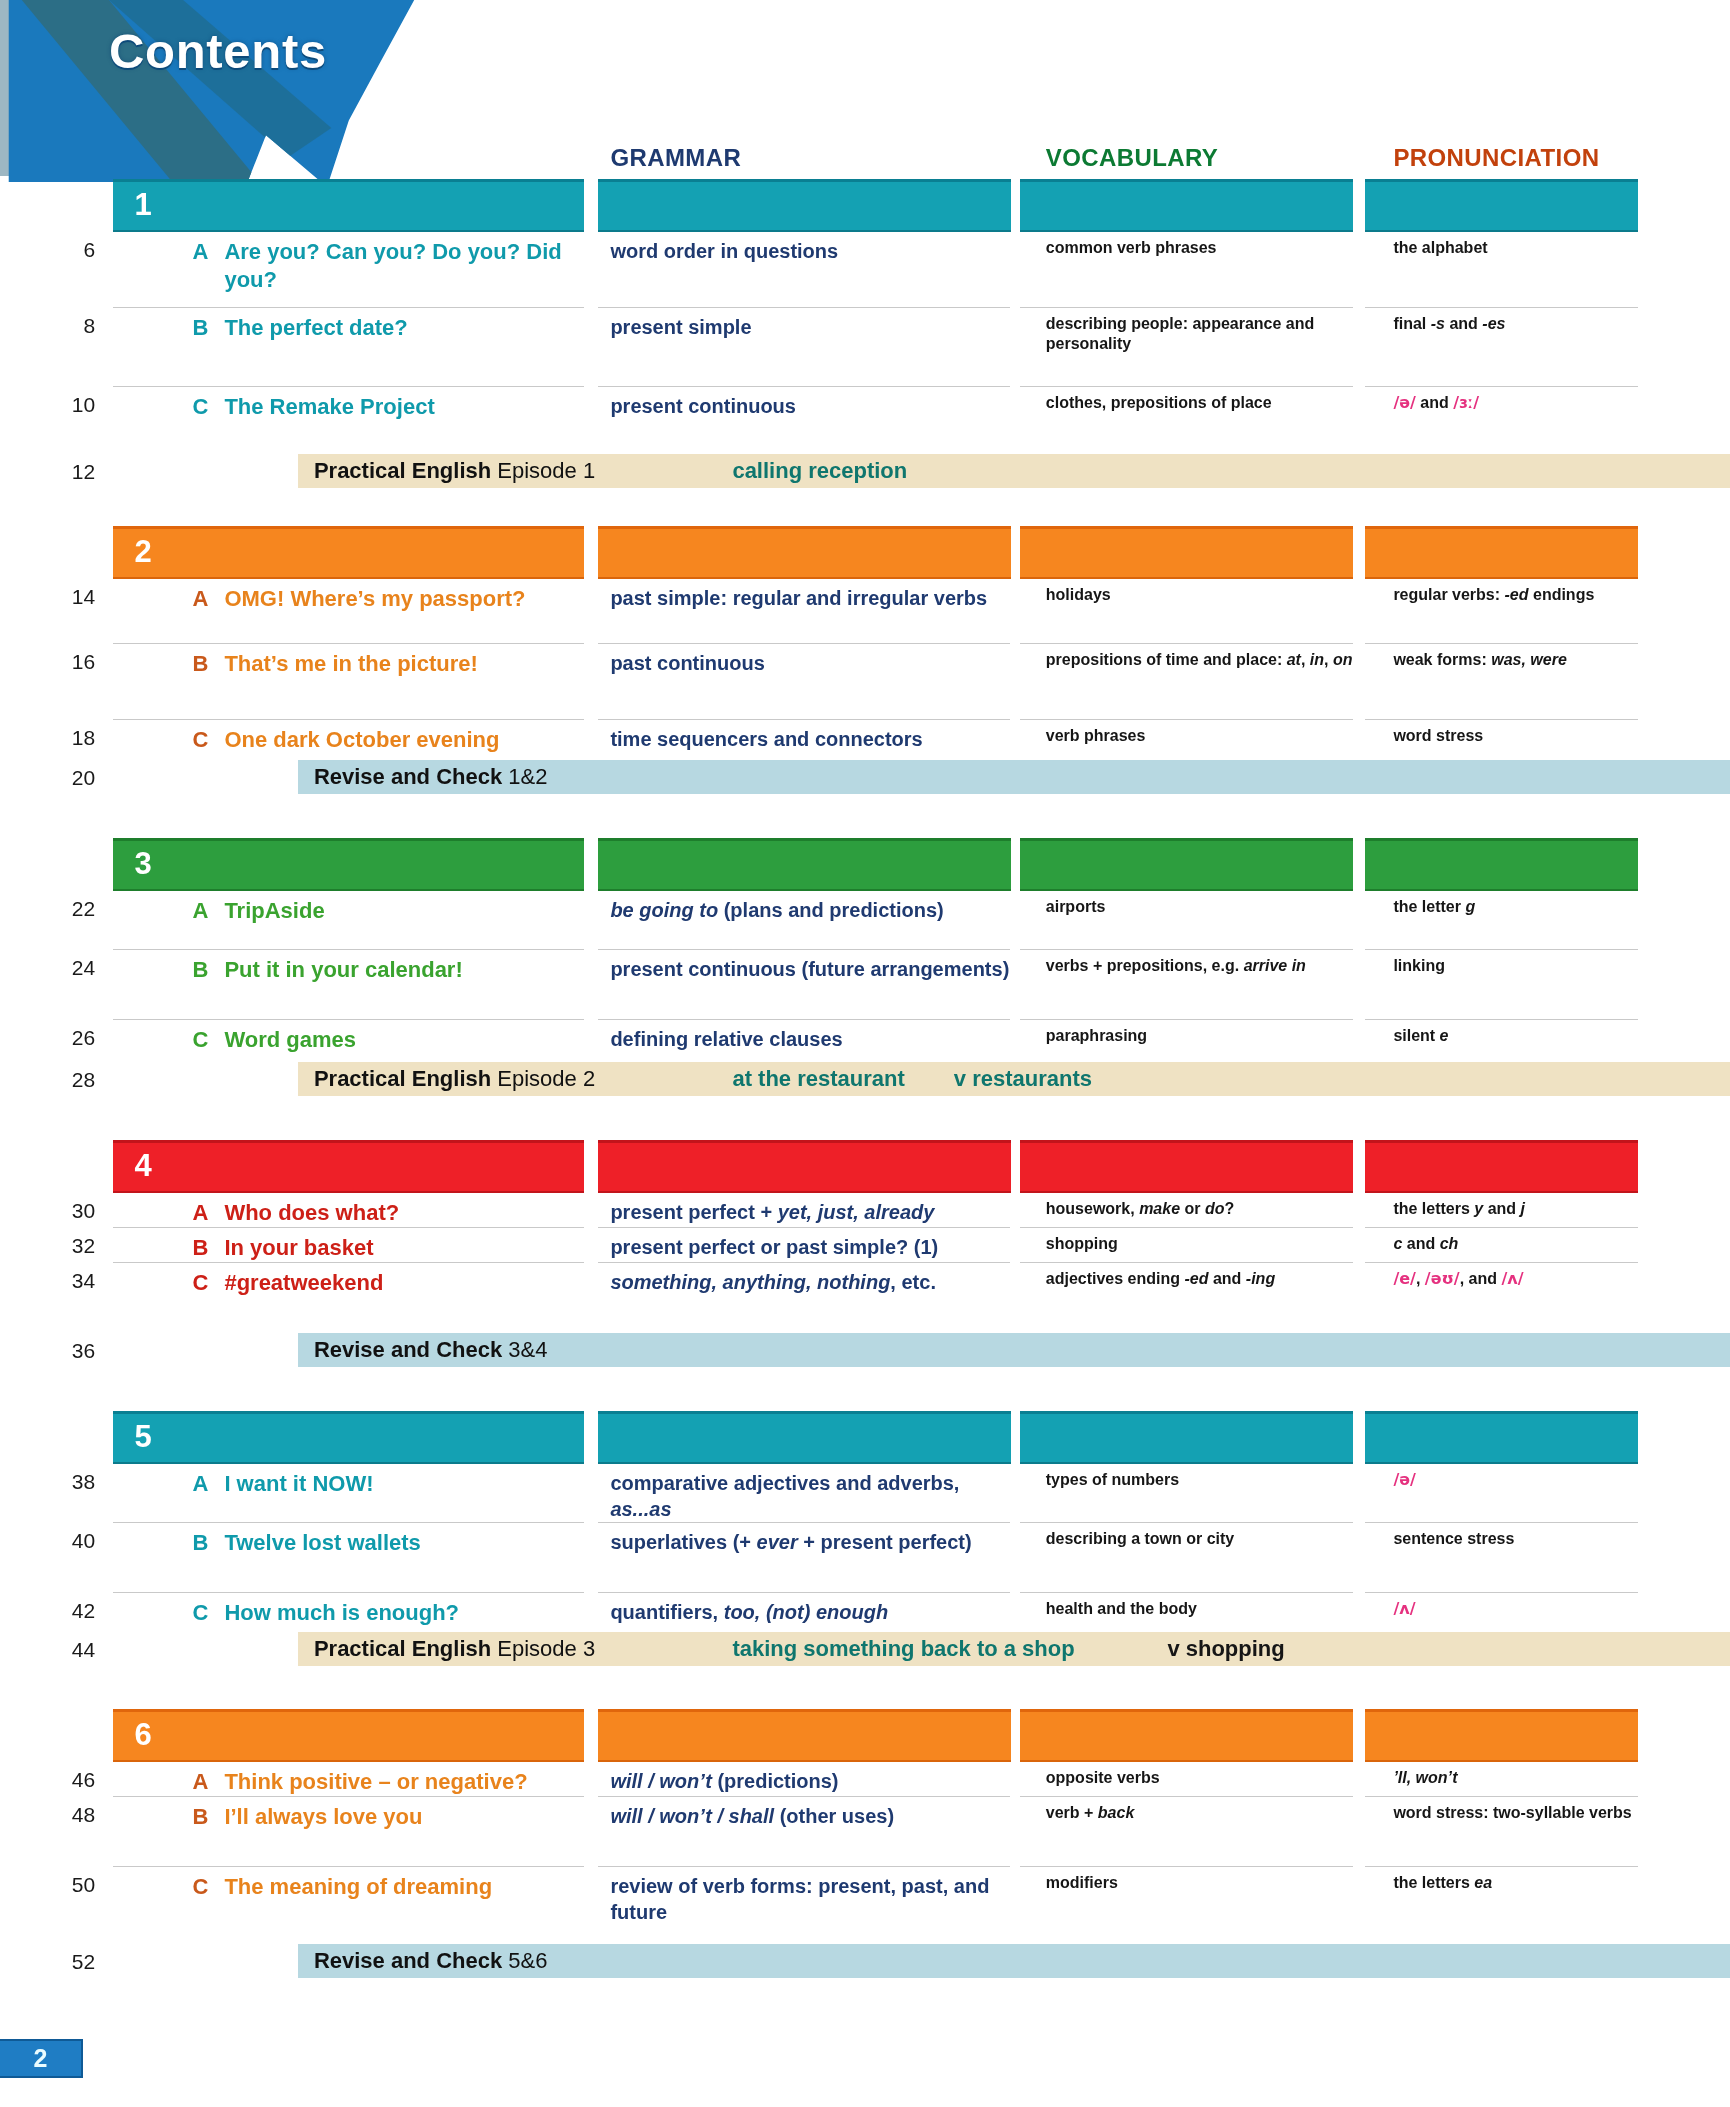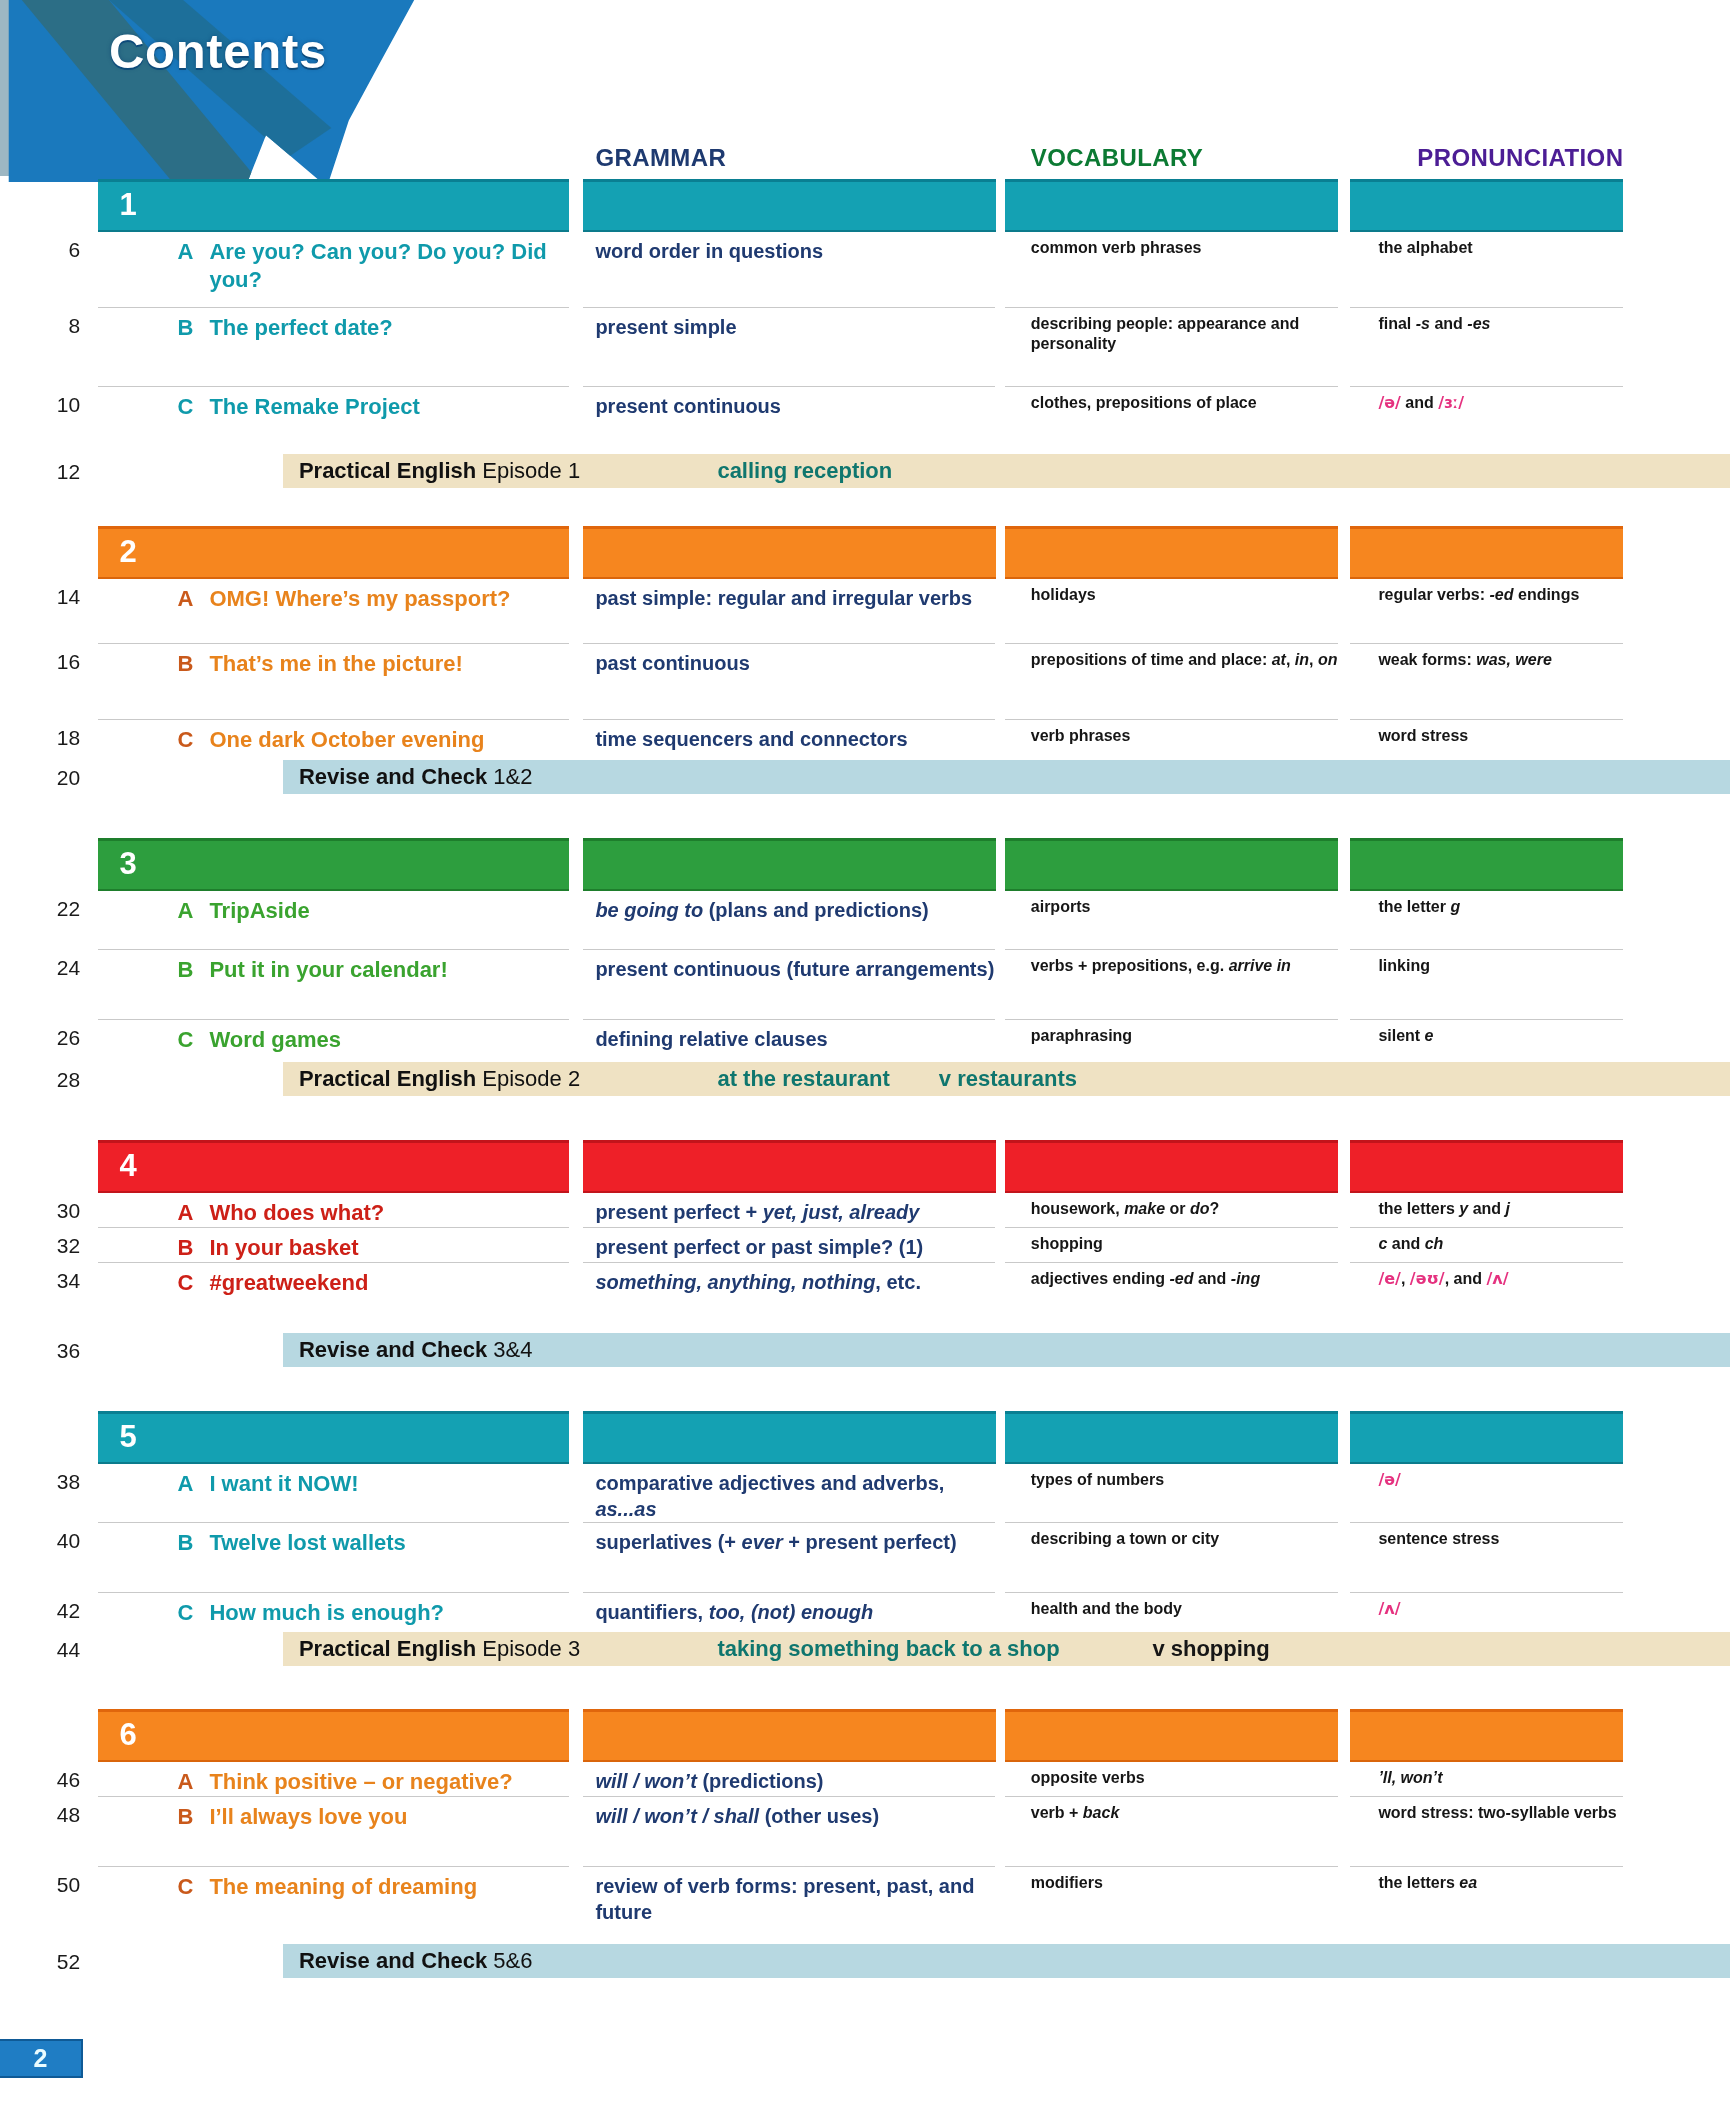--- a/index.html
+++ b/index.html
@@ -21,33 +21,33 @@
   }
   .g-band2{
     position:absolute;left:0;top:0;width:436px;height:246px;background:#1f6d94;opacity:.85;
     clip-path:polygon(25% 0,42% 0,76% 52%,66% 64%);
   }
   .g-title{
     position:absolute;left:109px;top:22.5px;font-size:49px;font-weight:700;color:#ffffff;
     letter-spacing:0.7px;text-shadow:0 2.1px 0 #0d4a7a,0 0 4.2px rgba(10,60,110,.6);
   }
   
-  .table{position:absolute;left:27px;top:67px;width:1598px;}
+  .table{position:absolute;left:42px;top:67px;width:1598px;}
   .grid{display:grid;grid-template-columns:63px 8.4px 471px 13.4px 413px 9px 333px 12.6px 273px;}
   .c-num{grid-column:1;text-align:right;padding:5.6px 9.8px 0 0;font-size:21px;}
   .c-title{grid-column:3;}
   .c-gram{grid-column:5;}
   .c-vocab{grid-column:7;}
   .c-pron{grid-column:9;}
   
   .head-row{height:112px;align-items:end;}
   .head{font-size:24px;font-weight:700;letter-spacing:0.4px;padding-bottom:7px;}
   .head.c-gram{padding-left:12.6px;color:#1e3a70;}
   .head.c-vocab{padding-left:26px;color:#0c7a33;}
-  .head.c-pron{padding-left:28px;color:#4c1d95;text-align:right;}
+  .head.c-pron{padding-left:28px;color:#c2410c;}
   
   .bar-row{height:53px;}
   .barseg{height:53px;box-sizing:border-box;border-top:3.5px solid rgba(0,0,0,.28);border-bottom:2.8px solid rgba(0,0,0,.22);}
   .u-teal  .barseg{background:#14a1b3;border-top-color:#0a7f92;border-bottom-color:#0c7b8c;}
   .u-orange .barseg{background:#f6861f;border-top-color:#e0660c;border-bottom-color:#da650b;}
   .u-green .barseg{background:#2d9e3e;border-top-color:#1e7e2c;border-bottom-color:#1e7e2c;}
   .u-red   .barseg{background:#ee2028;border-top-color:#c2141b;border-bottom-color:#c2141b;}
   .unit-num{color:#ffffff;font-size:31px;font-weight:700;line-height:45px;padding-left:21px;display:inline-block;}
   
   .row .cell{padding-top:5.6px;box-sizing:border-box;}

